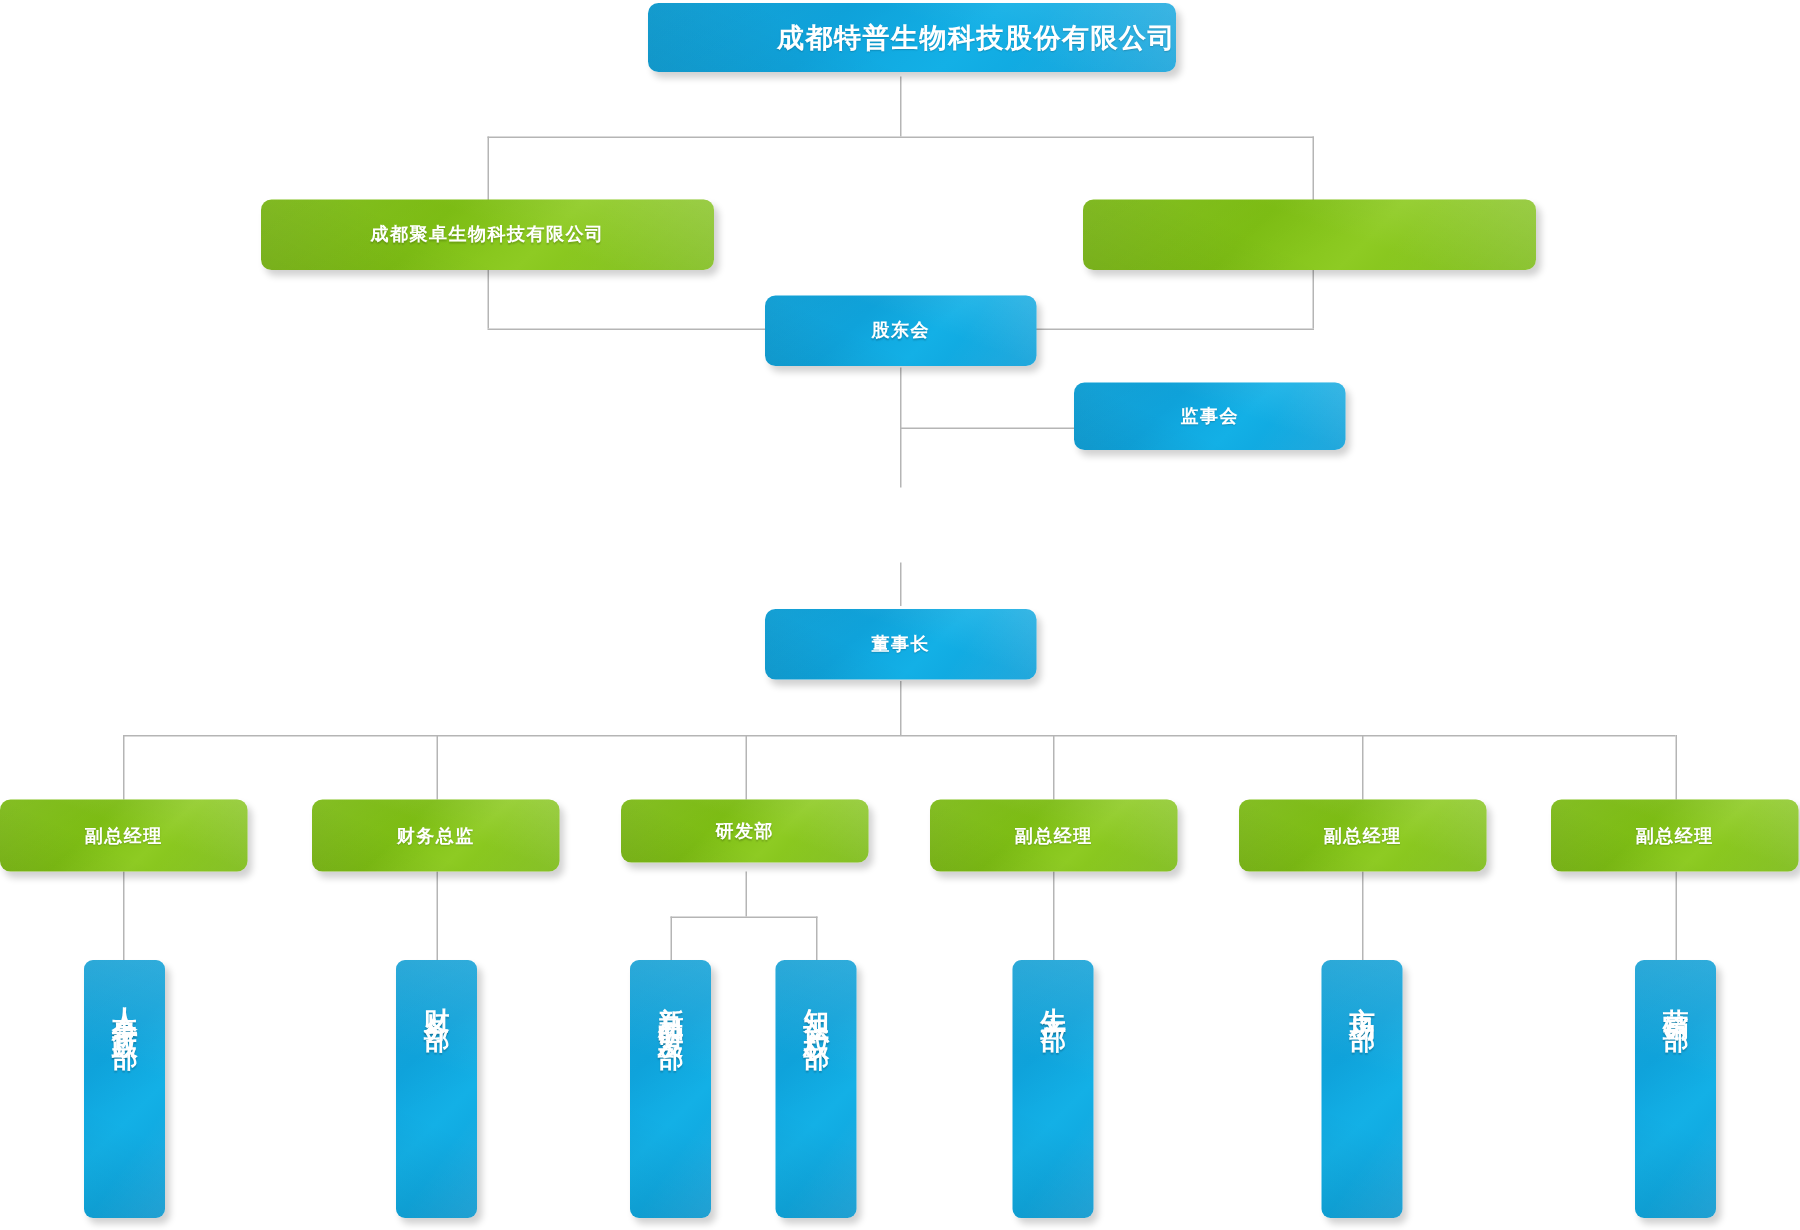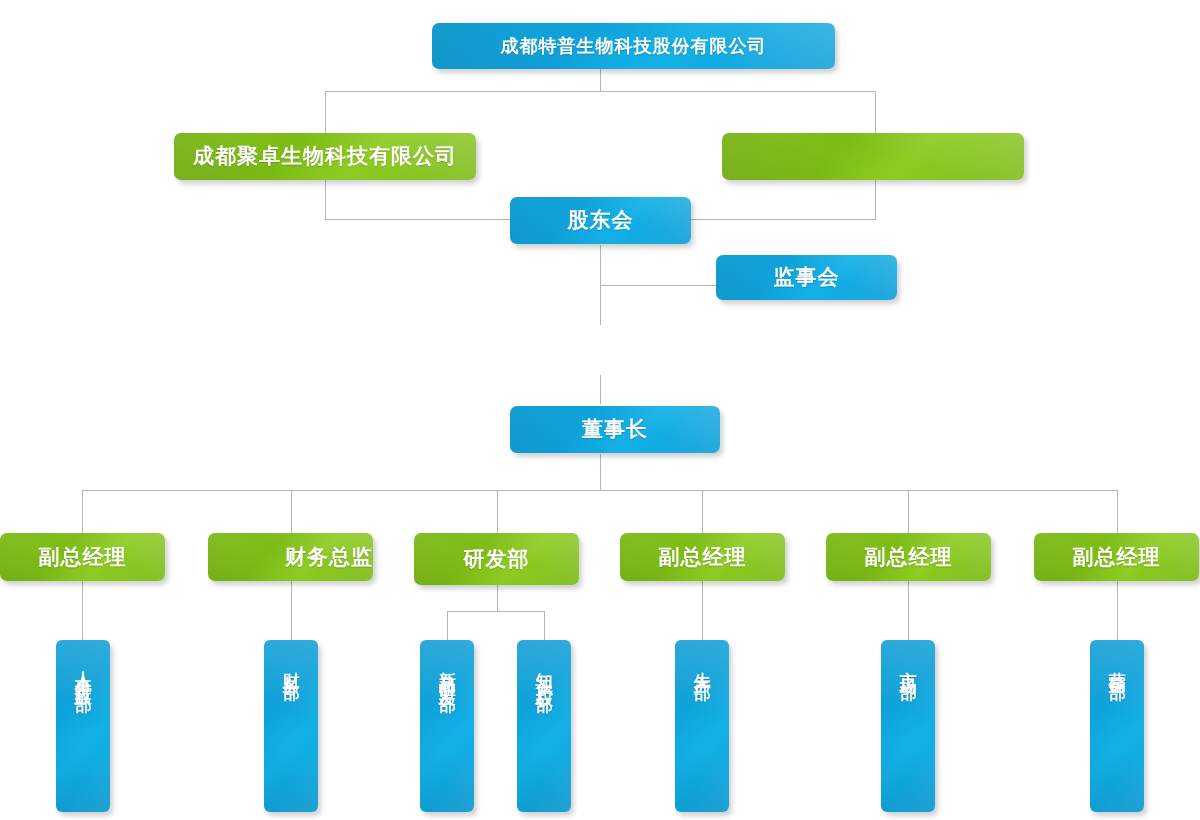--- a/index.html
+++ b/index.html
@@ -74,21 +74,21 @@
   .node.green .facets {
     background:
       linear-gradient(200deg, rgba(255,255,255,0.15) 0%, rgba(255,255,255,0) 45%),
       linear-gradient(25deg, rgba(0,0,0,0.08) 0%, rgba(0,0,0,0) 40%),
       linear-gradient(310deg, rgba(255,255,255,0.12) 0%, rgba(255,255,255,0) 32%),
       linear-gradient(150deg, rgba(0,0,0,0.06) 0%, rgba(0,0,0,0) 58%);
   }
 
   
   .node.horiz .label {
-    font-size: 21px;
+    font-size: 12px;
     white-space: nowrap;
   }
   .node.horiz.lg .label { font-size: 18px; }
 
   
   .node.vert {
     align-items: flex-start;
     justify-content: center;
     padding-top: 18px;
     border-radius: 6px;
@@ -139,21 +139,21 @@
   <div class="line v" style="left:291px;  top:581px; height:59px;"></div>
   <div class="line v" style="left:702px;  top:581px; height:59px;"></div>
   <div class="line v" style="left:908px;  top:581px; height:59px;"></div>
   <div class="line v" style="left:1117px; top:581px; height:59px;"></div>
 
   <div class="line v" style="left:497px; top:581px; height:30px;"></div>
   <div class="line h" style="left:447px; top:611px; width:98px;"></div>
   <div class="line v" style="left:447px; top:611px; height:29px;"></div>
   <div class="line v" style="left:544px; top:611px; height:29px;"></div>
 
-  <div class="node blue horiz lg" style="left:432px; top:23px; width:403px; height:46px;">
+  <div class="node blue horiz lg" style="left:432px; top:2px; width:352px; height:46px;justify-content:flex-end;">
     <span class="facets"></span>
     <span class="label">成都特普生物科技股份有限公司</span>
   </div>
 
   <div class="node green horiz" style="left:174px; top:133px; width:302px; height:47px;">
     <span class="facets"></span>
     <span class="label">成都聚卓生物科技有限公司</span>
   </div>
   <div class="node green horiz" style="left:722px; top:133px; width:302px; height:47px;">
     <span class="facets"></span>
@@ -163,34 +163,34 @@
     <span class="facets"></span>
     <span class="label">股东会</span>
   </div>
 
   <div class="node blue horiz" style="left:716px; top:255px; width:181px; height:45px;">
     <span class="facets"></span>
     <span class="label">监事会</span>
   </div>
 
 
-  <div class="node blue horiz" style="left:510px; top:406px; width:210px; height:47px;">
+  <div class="node blue horiz" style="left:510px; top:406px; width:181px; height:47px;">
     <span class="facets"></span>
     <span class="label">董事长</span>
   </div>
 
   <div class="node green horiz" style="left:0px; top:533px; width:165px; height:48px;">
     <span class="facets"></span>
     <span class="label">副总经理</span>
   </div>
-  <div class="node green horiz" style="left:208px; top:533px; width:165px; height:48px;justify-content:flex-end;">
+  <div class="node green horiz" style="left:208px; top:533px; width:165px; height:48px;">
     <span class="facets"></span>
     <span class="label">财务总监</span>
   </div>
-  <div class="node green horiz" style="left:414px; top:533px; width:165px; height:52px;">
+  <div class="node green horiz" style="left:414px; top:533px; width:165px; height:42px;">
     <span class="facets"></span>
     <span class="label">研发部</span>
   </div>
   <div class="node green horiz" style="left:620px; top:533px; width:165px; height:48px;">
     <span class="facets"></span>
     <span class="label">副总经理</span>
   </div>
   <div class="node green horiz" style="left:826px; top:533px; width:165px; height:48px;">
     <span class="facets"></span>
     <span class="label">副总经理</span>

